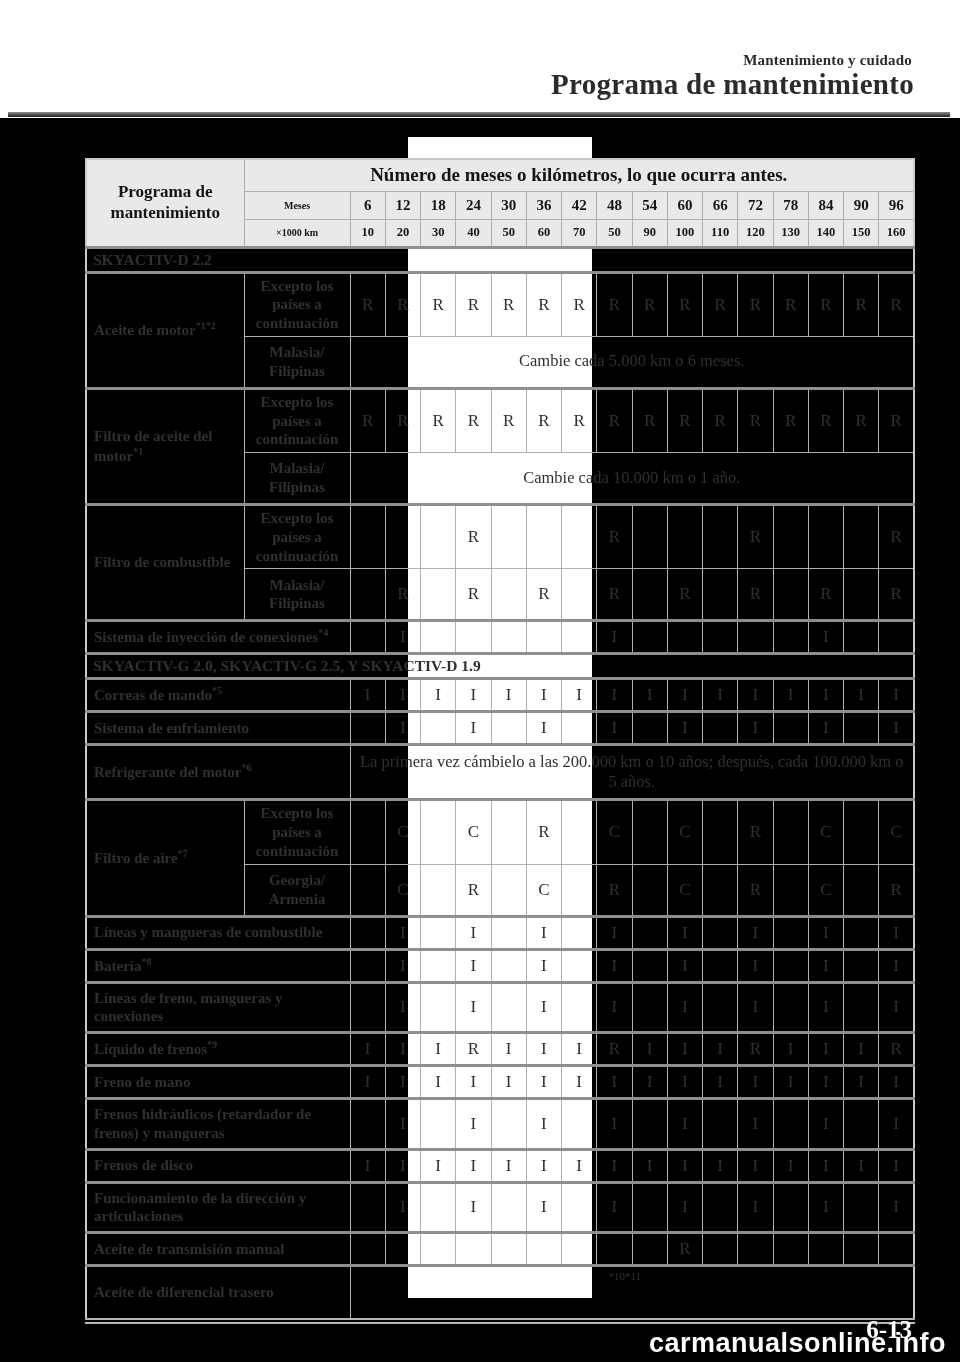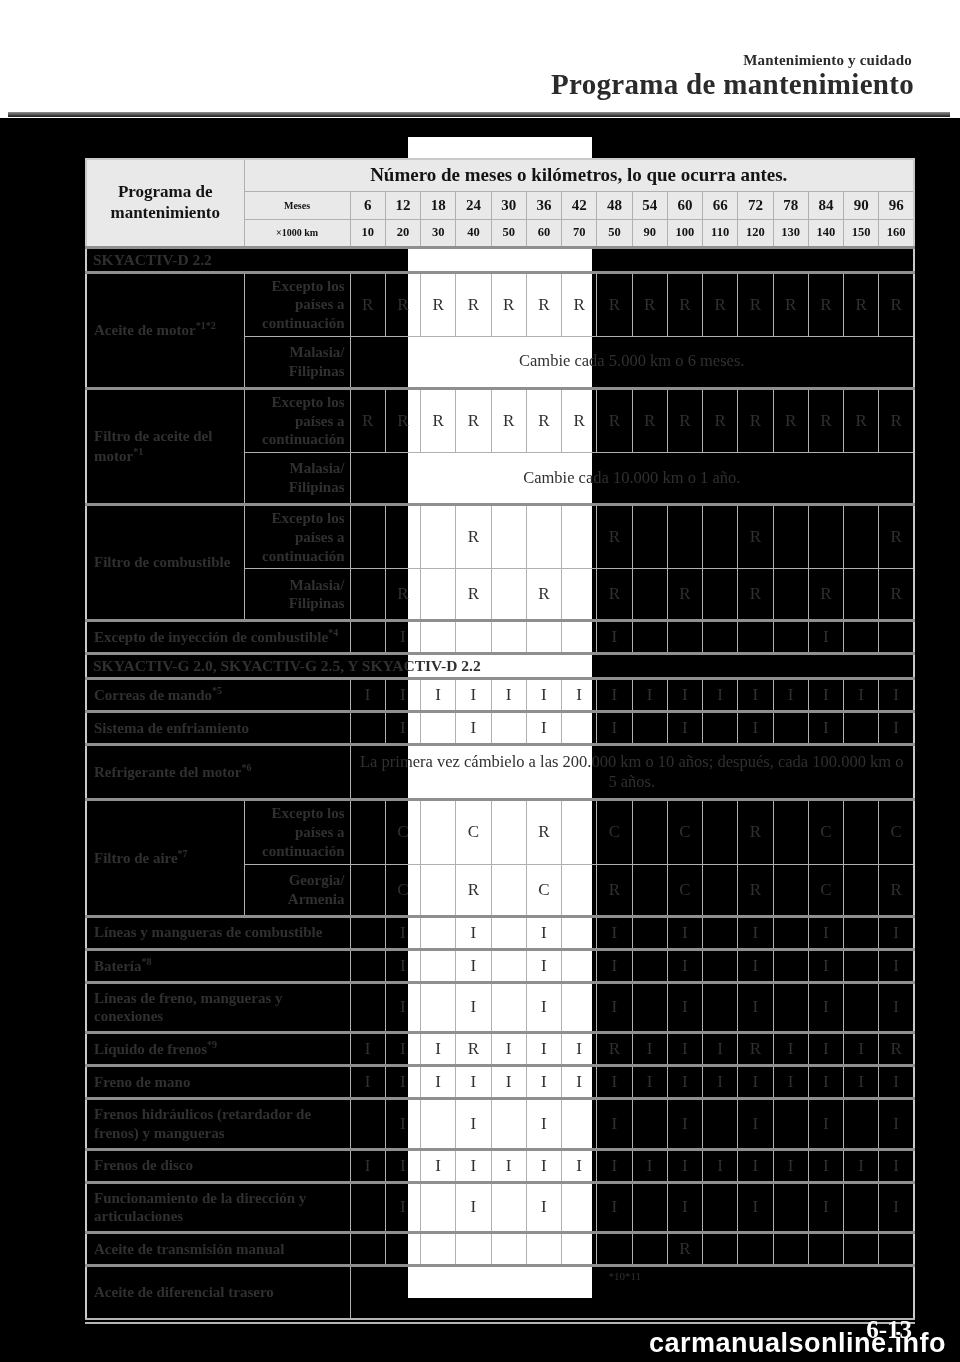--- a/index.html
+++ b/index.html
@@ -40,21 +40,21 @@
   tr.tr-sec td{
     border-top:3px solid #8f8f8f;border-bottom:3px solid #8f8f8f;
     font-weight:bold;font-size:15.5px;text-align:left;padding:2px 6px;height:18px;
   }
   tr.major > td{border-top:3px solid #8f8f8f;}
   td.lbl{
     text-align:left;font-weight:bold;font-size:15px;line-height:1.25;
     padding:4px 7px;
   }
   td.sub{
-    text-align:right;font-weight:bold;font-size:15px;line-height:1.25;
+    text-align:center;font-weight:bold;font-size:15px;line-height:1.25;
     padding:3px 5px;
   }
   td.cell{text-align:center;font-size:17px;padding:0;}
   td.note{
     text-align:center;font-size:16.5px;padding:2px 6px;line-height:1.25;
   }
   td.note.small-left{
     text-align:left;padding-left:258px;font-size:11px;font-weight:normal;
     vertical-align:top;padding-top:3px;
   }
@@ -210,40 +210,40 @@
         <td class="cell"></td>
         <td class="cell">R</td>
         <td class="cell"></td>
         <td class="cell">R</td>
         <td class="cell"></td>
         <td class="cell">R</td>
         <td class="cell"></td>
         <td class="cell">R</td>
       </tr>
       <tr class="major tr-simple">
-        <td class="lbl" colspan="2"><span>Excepto de inyección de combustible</span><sup class="fn">*4</sup></td>
+        <td class="lbl" colspan="2"><span>Sistema de inyección de conexiones</span><sup class="fn">*4</sup></td>
         <td class="cell"></td>
         <td class="cell">I</td>
         <td class="cell"></td>
         <td class="cell"></td>
         <td class="cell"></td>
         <td class="cell"></td>
         <td class="cell"></td>
         <td class="cell">I</td>
         <td class="cell"></td>
         <td class="cell"></td>
         <td class="cell"></td>
         <td class="cell"></td>
         <td class="cell"></td>
         <td class="cell">I</td>
         <td class="cell"></td>
         <td class="cell"></td>
       </tr>
       <tr class="tr-sec">
-        <td colspan="18">SKYACTIV-G 2.0, SKYACTIV-G 2.5, Y SKYACTIV-D 2.2</td>
+        <td colspan="18">SKYACTIV-G 2.0, SKYACTIV-G 2.5, Y SKYACTIV-D 1.9</td>
       </tr>
       <tr class="major tr-simple">
         <td class="lbl" colspan="2"><span>Correas de mando</span><sup class="fn">*5</sup></td>
         <td class="cell">I</td>
         <td class="cell">I</td>
         <td class="cell">I</td>
         <td class="cell">I</td>
         <td class="cell">I</td>
         <td class="cell">I</td>
         <td class="cell">I</td>

